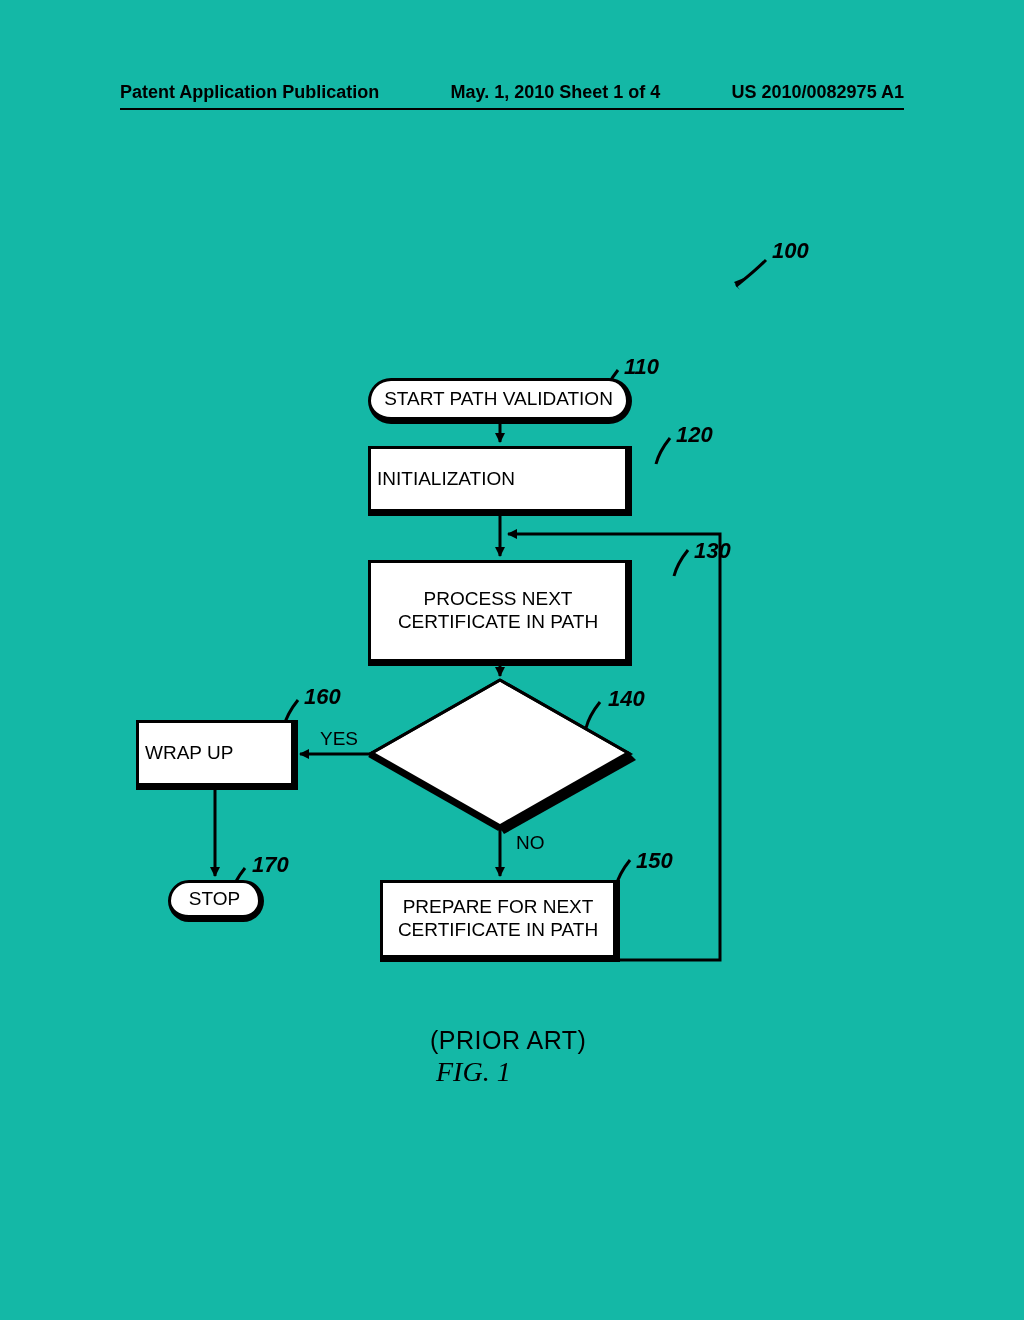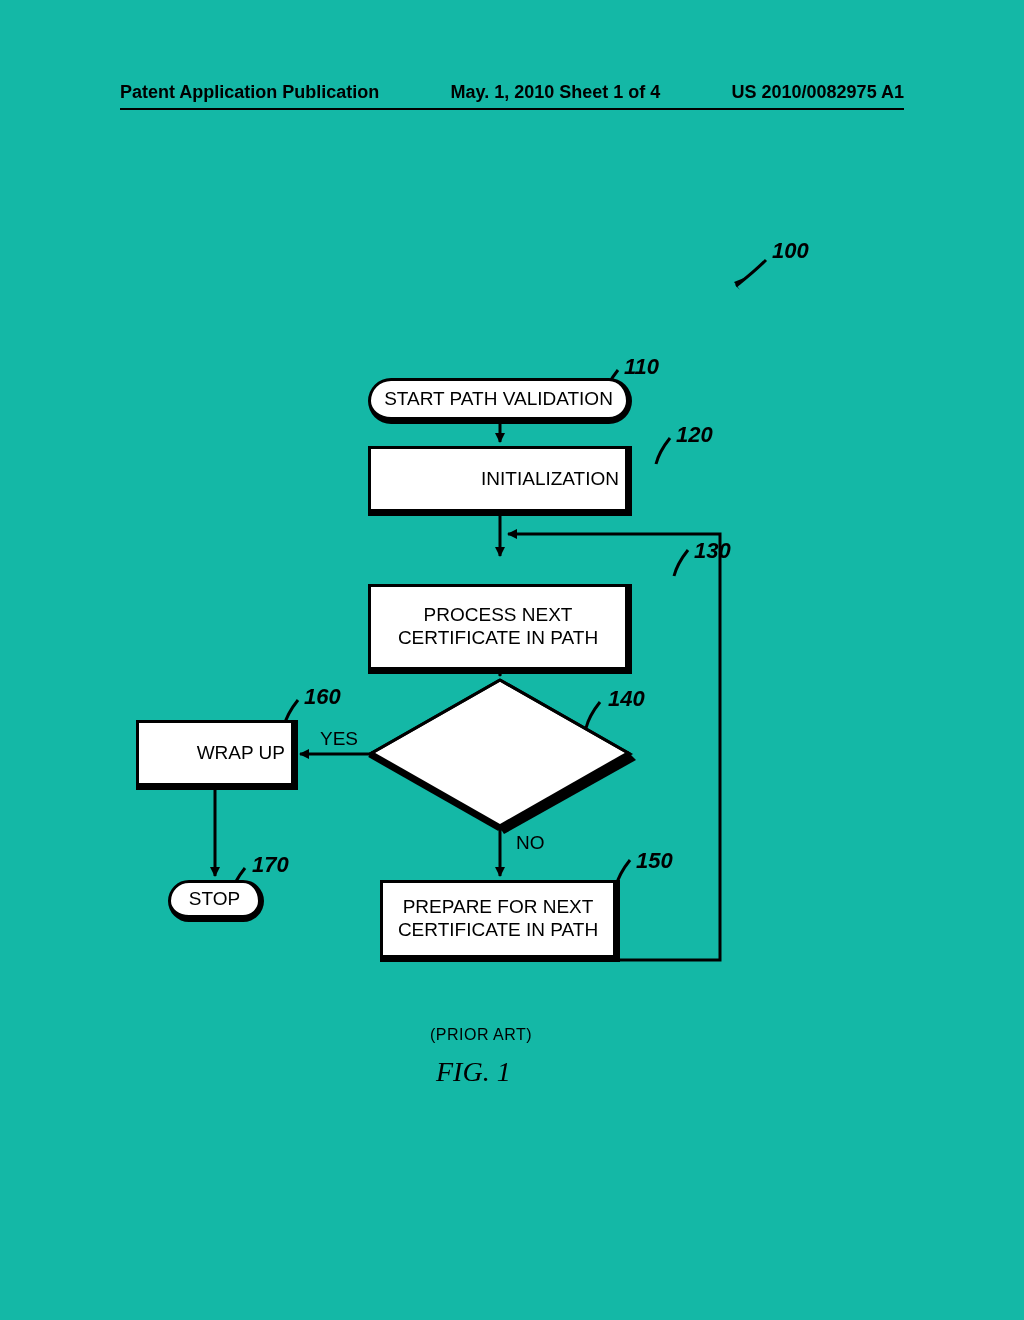--- a/index.html
+++ b/index.html
@@ -49,21 +49,21 @@
     font-size: 22px;
   }
   .box {
     position: absolute;
     border: 3px solid #000;
     border-bottom-width: 7px;
     border-right-width: 7px;
     background: #fff;
     display: flex;
     align-items: center;
-    justify-content: flex-end;
+    justify-content: flex-start;
     text-align: center;
     font-size: 19px;
     font-weight: 500;
     line-height: 1.2;
     padding: 6px;
     box-sizing: border-box;
   }
   .terminator {
     position: absolute;
     border: 3px solid #000;
@@ -79,21 +79,21 @@
     padding: 6px 10px;
     box-sizing: border-box;
   }
   .edge-label {
     position: absolute;
     font-size: 19px;
     font-weight: 500;
   }
   .prior-art {
     position: absolute;
-    font-size: 16px;
+    font-size: 25px;
     letter-spacing: 0.5px;
   }
   .fig-label {
     position: absolute;
     font-family: "Times New Roman", Times, serif;
     font-style: italic;
     font-size: 28px;
     font-weight: 500;
   }
   svg { position: absolute; top: 0; left: 0; }
@@ -170,21 +170,21 @@
     <div class="ref-label" style="left:132px; top:632px;">170</div>
 
     <div class="terminator" style="left:248px; top:158px; width:264px; height:46px;">
       <span>START PATH VALIDATION</span>
     </div>
 
     <div class="box" style="left:248px; top:226px; width:264px; height:70px;">
       <span>INITIALIZATION</span>
     </div>
 
-    <div class="box" style="left:248px; top:340px; width:264px; height:90px;margin-top:24px;">
+    <div class="box" style="left:248px; top:340px; width:264px; height:106px;">
       <span>PROCESS NEXT CERTIFICATE IN PATH</span>
     </div>
 
 
     <div class="box" style="left:260px; top:660px; width:240px; height:82px;">
       <span>PREPARE FOR NEXT CERTIFICATE IN PATH</span>
     </div>
 
     <div class="box" style="left:16px; top:500px; width:162px; height:70px;">
       <span>WRAP UP</span>

